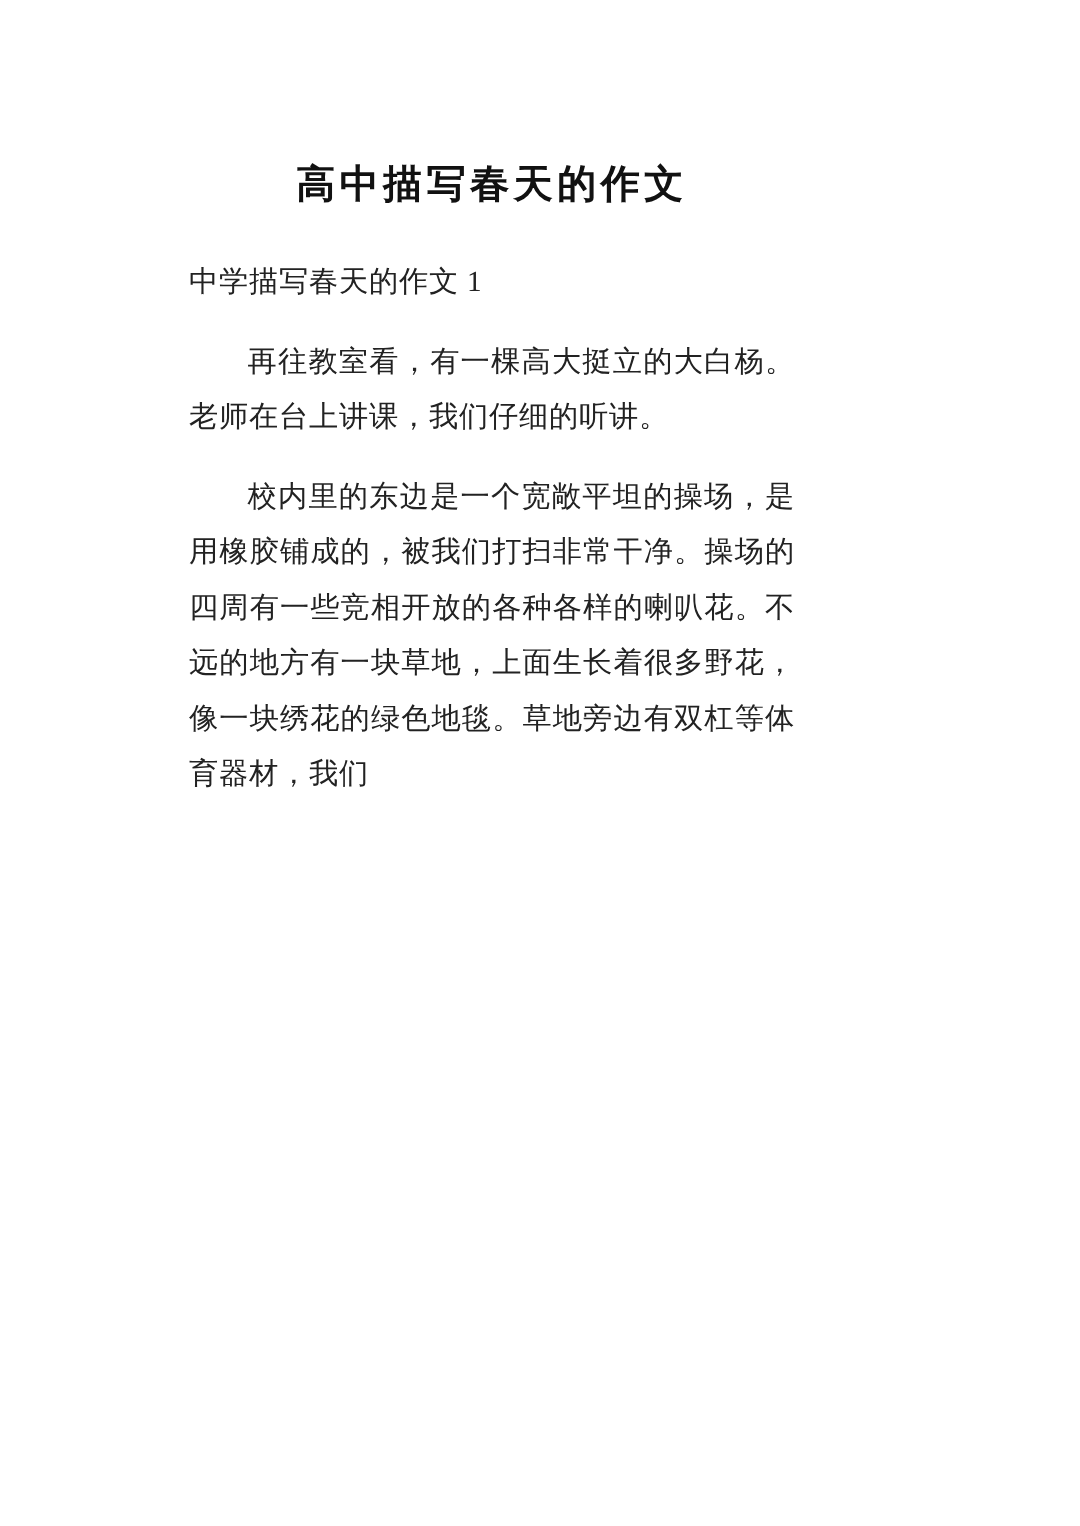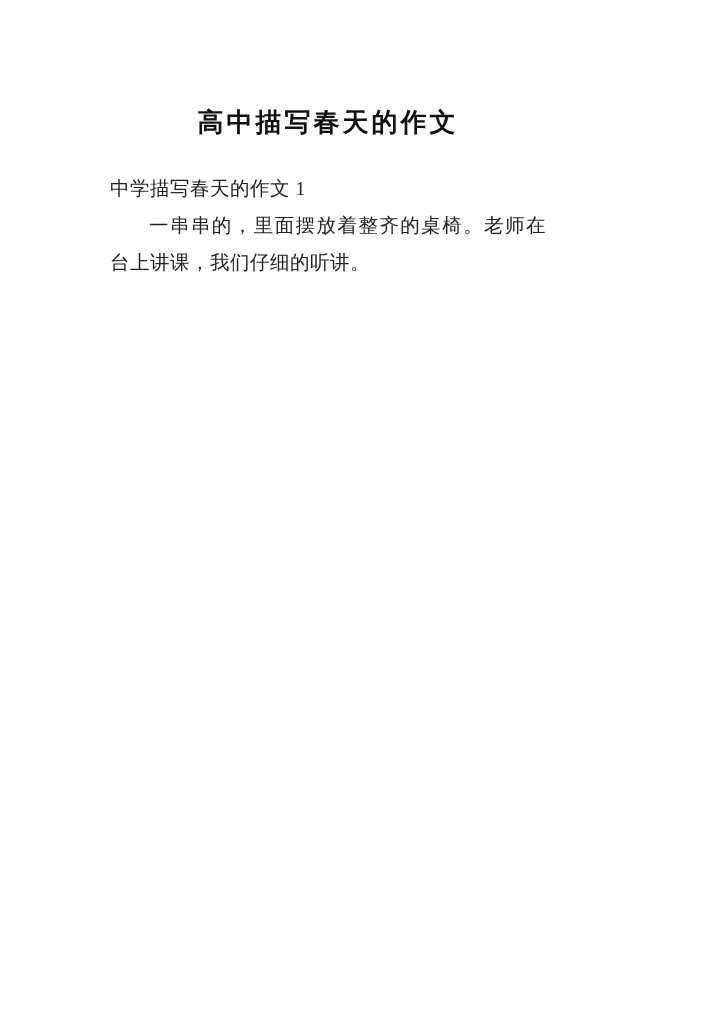--- a/index.html
+++ b/index.html
@@ -32,36 +32,37 @@
     color: #111111;
   }
   .doc-body {
     font-size: 19.5px;
     line-height: 37px;
     text-align: justify;
     color: #222222;
     letter-spacing: 0.5px;
   }
   .doc-body p {
-    margin: 0;
+    margin: 16px;
     text-indent: 2em;
     font-family: Liberation Serif, serif;
   }
   .doc-body p.section-heading {
     text-indent: 0;
   }
 </style>
 </head>
 <body>
 
 <div class="page">
   <h1 class="doc-title">高中描写春天的作文</h1>
 
   <div class="doc-body">
     <p class="section-heading">中学描写春天的作文 1</p>
 
 
 
 
-    <p>一串串的，里面摆放着整齐的桌椅。老师在台上讲课，我们仔细的听讲。</p>
+    <p>再往教室看，有一棵高大挺立的大白杨。老师在台上讲课，我们仔细的听讲。</p>
 
+    <p>校内里的东边是一个宽敞平坦的操场，是用橡胶铺成的，被我们打扫非常干净。操场的四周有一些竞相开放的各种各样的喇叭花。不远的地方有一块草地，上面生长着很多野花，像一块绣花的绿色地毯。草地旁边有双杠等体育器材，我们</p>
   </div>
 </div>
 
 </body></html>

